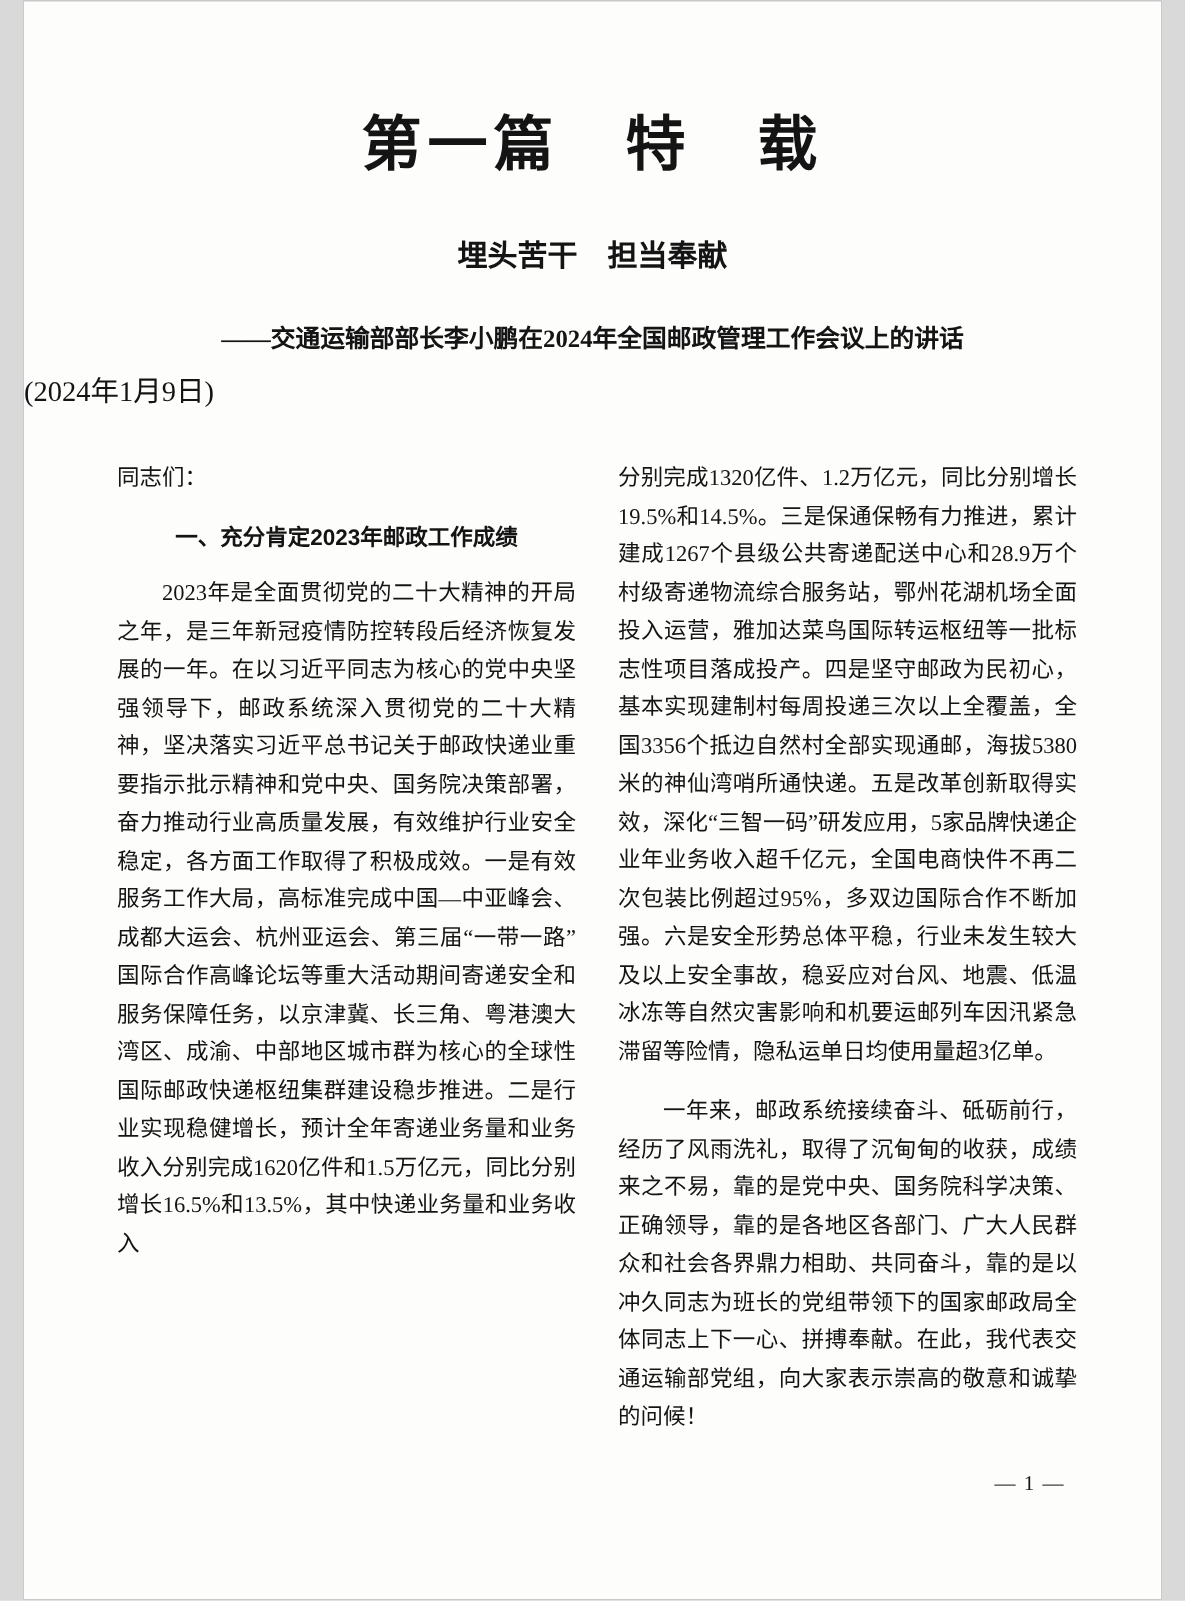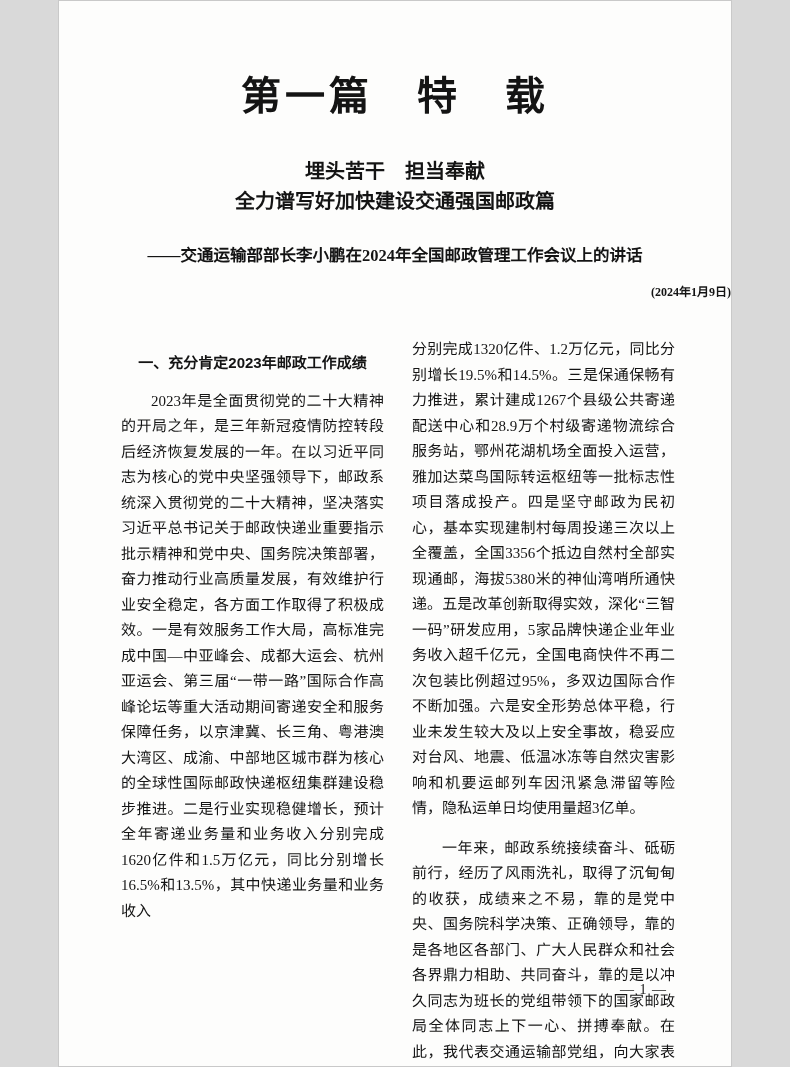--- a/index.html
+++ b/index.html
@@ -1,18 +1,18 @@
 <!DOCTYPE html>
 <html lang="zh-CN"><head>
 <meta charset="utf-8">
 <style>
   * { margin: 0; padding: 0; box-sizing: border-box; }
   html, body { background: #d9d9d9; }
   .page {
-    width: 674px;
+    width: 760px;
     height: 1067px;
     margin: 0 auto;
     background: #fdfdfc;
     border: 1px solid #c9c9c9;
     position: relative;
     color: #141414;
     font-family: "Liberation Serif", "DejaVu Serif", serif;
     overflow: hidden;
   }
   .part-title {
@@ -34,23 +34,23 @@
   }
   .byline {
     margin-top: 30px;
     text-align: center;
     font-weight: 700;
     font-size: 16.5px;
     line-height: 20px;
   }
   .dateline {
     margin-top: 17px;
-    text-align: right;
-    font-weight: 700;
-    font-size: 12px;
+    text-align: left;
+    font-weight: 400;
+    font-size: 19px;
     line-height: 18px;
   }
   .columns {
     margin-top: 36px;
     display: flex;
     gap: 28px;
     padding: 0 56px 0 62px;
   }
   .col {
     flex: 1;
@@ -79,30 +79,30 @@
 </style>
 </head>
 <body>
 
 <div class="page">
 
   <h1 class="part-title">第一篇　特　载</h1>
 
   <div class="doc-title">
     <div>埋头苦干　担当奉献</div>
-    <div>全力谱写好加快建设交通强国邮政篇</div>
   </div>
 
   <div class="byline">——交通运输部部长李小鹏在2024年全国邮政管理工作会议上的讲话</div>
 
   <div class="dateline">(2024年1月9日)</div>
 
   <div class="columns">
 
     <div class="col">
+      <p class="no-indent">同志们：</p>
       <h2 class="section-heading">一、充分肯定2023年邮政工作成绩</h2>
       <p>2023年是全面贯彻党的二十大精神的开局之年，是三年新冠疫情防控转段后经济恢复发展的一年。在以习近平同志为核心的党中央坚强领导下，邮政系统深入贯彻党的二十大精神，坚决落实习近平总书记关于邮政快递业重要指示批示精神和党中央、国务院决策部署，奋力推动行业高质量发展，有效维护行业安全稳定，各方面工作取得了积极成效。一是有效服务工作大局，高标准完成中国—中亚峰会、成都大运会、杭州亚运会、第三届“一带一路”国际合作高峰论坛等重大活动期间寄递安全和服务保障任务，以京津冀、长三角、粤港澳大湾区、成渝、中部地区城市群为核心的全球性国际邮政快递枢纽集群建设稳步推进。二是行业实现稳健增长，预计全年寄递业务量和业务收入分别完成1620亿件和1.5万亿元，同比分别增长16.5%和13.5%，其中快递业务量和业务收入</p>
     </div>
 
     <div class="col">
       <p class="no-indent">分别完成1320亿件、1.2万亿元，同比分别增长19.5%和14.5%。三是保通保畅有力推进，累计建成1267个县级公共寄递配送中心和28.9万个村级寄递物流综合服务站，鄂州花湖机场全面投入运营，雅加达菜鸟国际转运枢纽等一批标志性项目落成投产。四是坚守邮政为民初心，基本实现建制村每周投递三次以上全覆盖，全国3356个抵边自然村全部实现通邮，海拔5380米的神仙湾哨所通快递。五是改革创新取得实效，深化“三智一码”研发应用，5家品牌快递企业年业务收入超千亿元，全国电商快件不再二次包装比例超过95%，多双边国际合作不断加强。六是安全形势总体平稳，行业未发生较大及以上安全事故，稳妥应对台风、地震、低温冰冻等自然灾害影响和机要运邮列车因汛紧急滞留等险情，隐私运单日均使用量超3亿单。</p>
       <p class="para-gap">一年来，邮政系统接续奋斗、砥砺前行，经历了风雨洗礼，取得了沉甸甸的收获，成绩来之不易，靠的是党中央、国务院科学决策、正确领导，靠的是各地区各部门、广大人民群众和社会各界鼎力相助、共同奋斗，靠的是以冲久同志为班长的党组带领下的国家邮政局全体同志上下一心、拼搏奉献。在此，我代表交通运输部党组，向大家表示崇高的敬意和诚挚的问候！</p>
     </div>
 
   </div>

